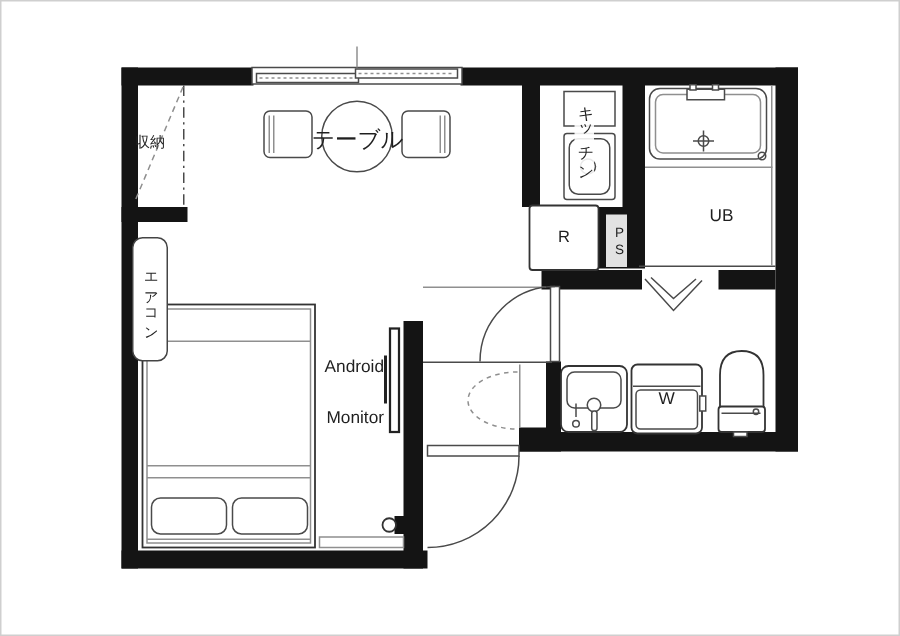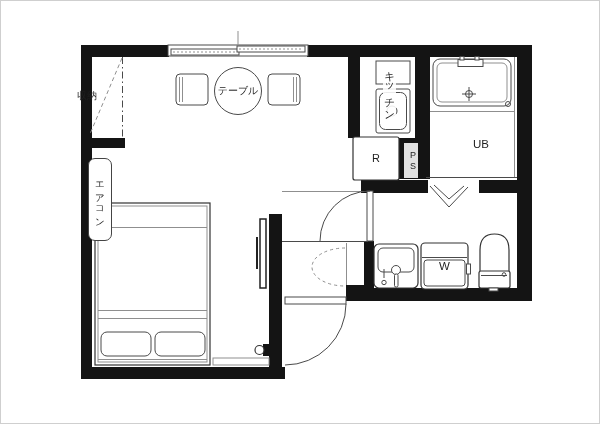--- a/index.html
+++ b/index.html
@@ -154,29 +154,31 @@
       <line class="tll" x1="292.5" y1="76" x2="292.5" y2="101"></line>
       <line class="tll" x1="295.5" y1="76" x2="295.5" y2="101"></line>
     </g>
 
     <g>
       <rect x="259" y="218" width="6" height="69" fill="#ffffff" stroke="#222" stroke-width="1.5"></rect>
       <line x1="256" y1="236" x2="256" y2="268" stroke="#222" stroke-width="2"></line>
     </g>
   </svg>
 
-  <div class="lbl" id="storage-label" style="left:76px;top:89px;width:34px;font-size:10px;">収納</div>
+  <div class="lbl" id="storage-label" style="left:89px;top:89px;width:34px;font-size:10px;">収納</div>
 
-  <div class="lbl" style="left:207px;top:84px;width:60px;text-align:center;font-size:10px;">テーブル</div>
+  <div class="lbl" style="left:207px;top:84px;width:60px;text-align:center;font-size:15px;">テーブル</div>
 
   <div class="lbl vtext" id="kitchen-label" style="left:382px;top:63px;height:64px;font-size:10.5px;letter-spacing:1px;">キッチン</div>
 
   <div class="lbl center" style="left:352px;top:136px;width:46px;height:43px;font-size:11px;">R</div>
 
   <div class="lbl vtext" id="ps-label" style="left:403px;top:142px;width:14px;height:35px;font-size:9px;letter-spacing:1px;text-align:center;">PS</div>
 
   <div class="lbl" style="left:448px;top:136px;width:40px;text-align:right;font-size:11.5px;">UB</div>
 
   <div class="lbl vtext center" id="aircon-box" style="left:87px;top:157px;width:22px;height:81px;font-size:9.5px;letter-spacing:1px;">エアコン</div>
 
+  <div class="lbl" style="left:193px;top:236px;width:62px;text-align:right;font-size:11.5px;line-height:17px;"><span>Android</span><br>
+       <span>Monitor</span></div>
 
   <div class="lbl center" style="left:420px;top:243px;width:47px;height:44px;font-size:11.5px;">W</div>
 </div>
 
 </body></html>

